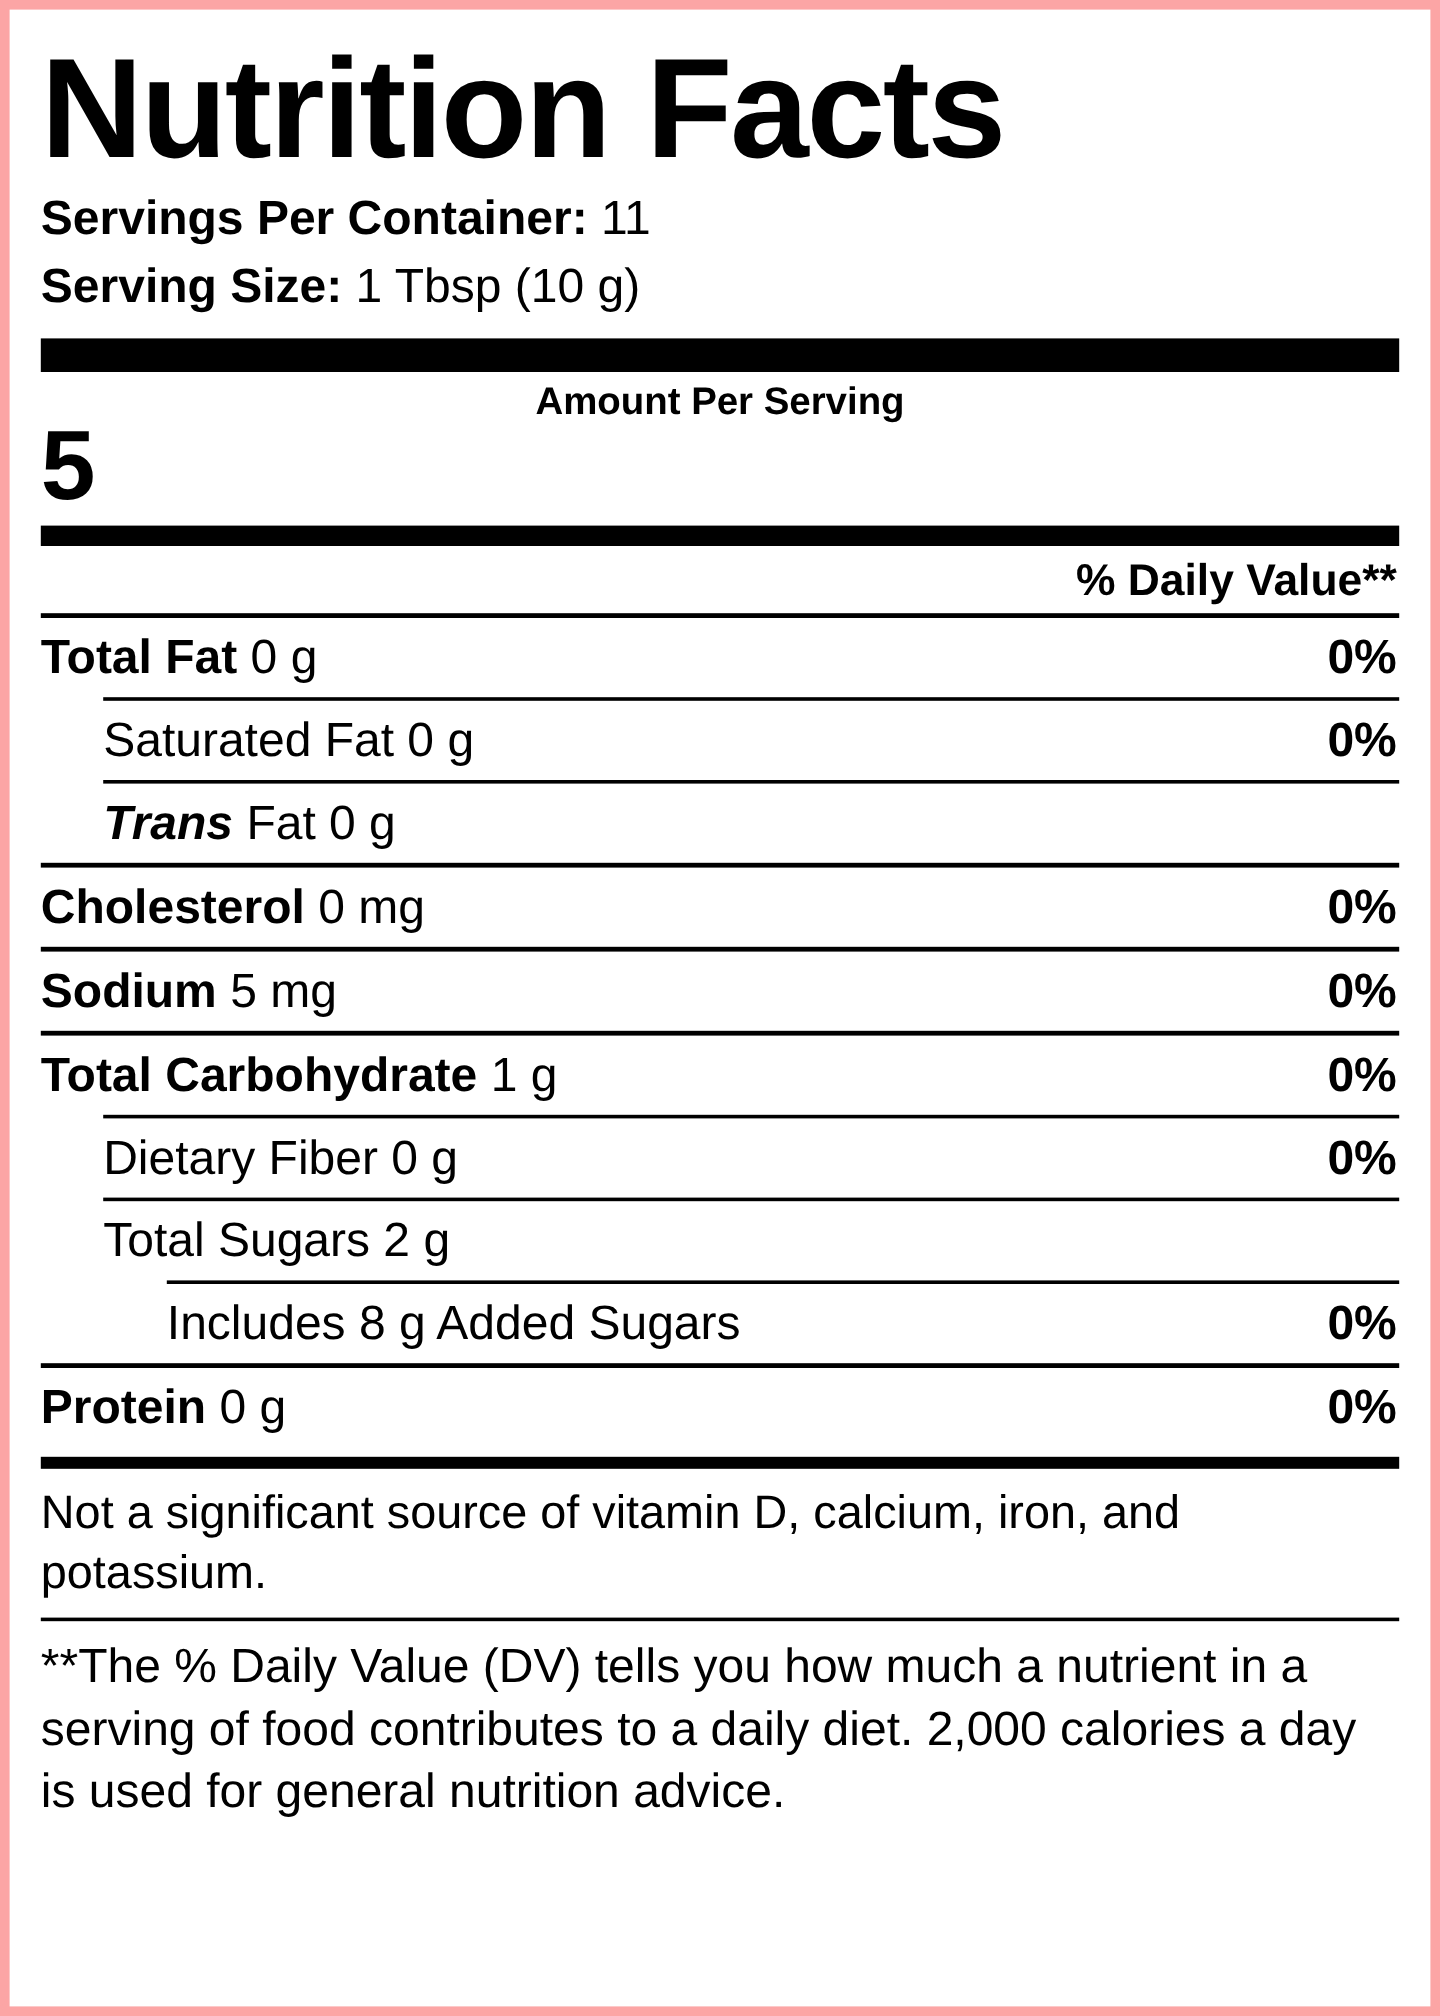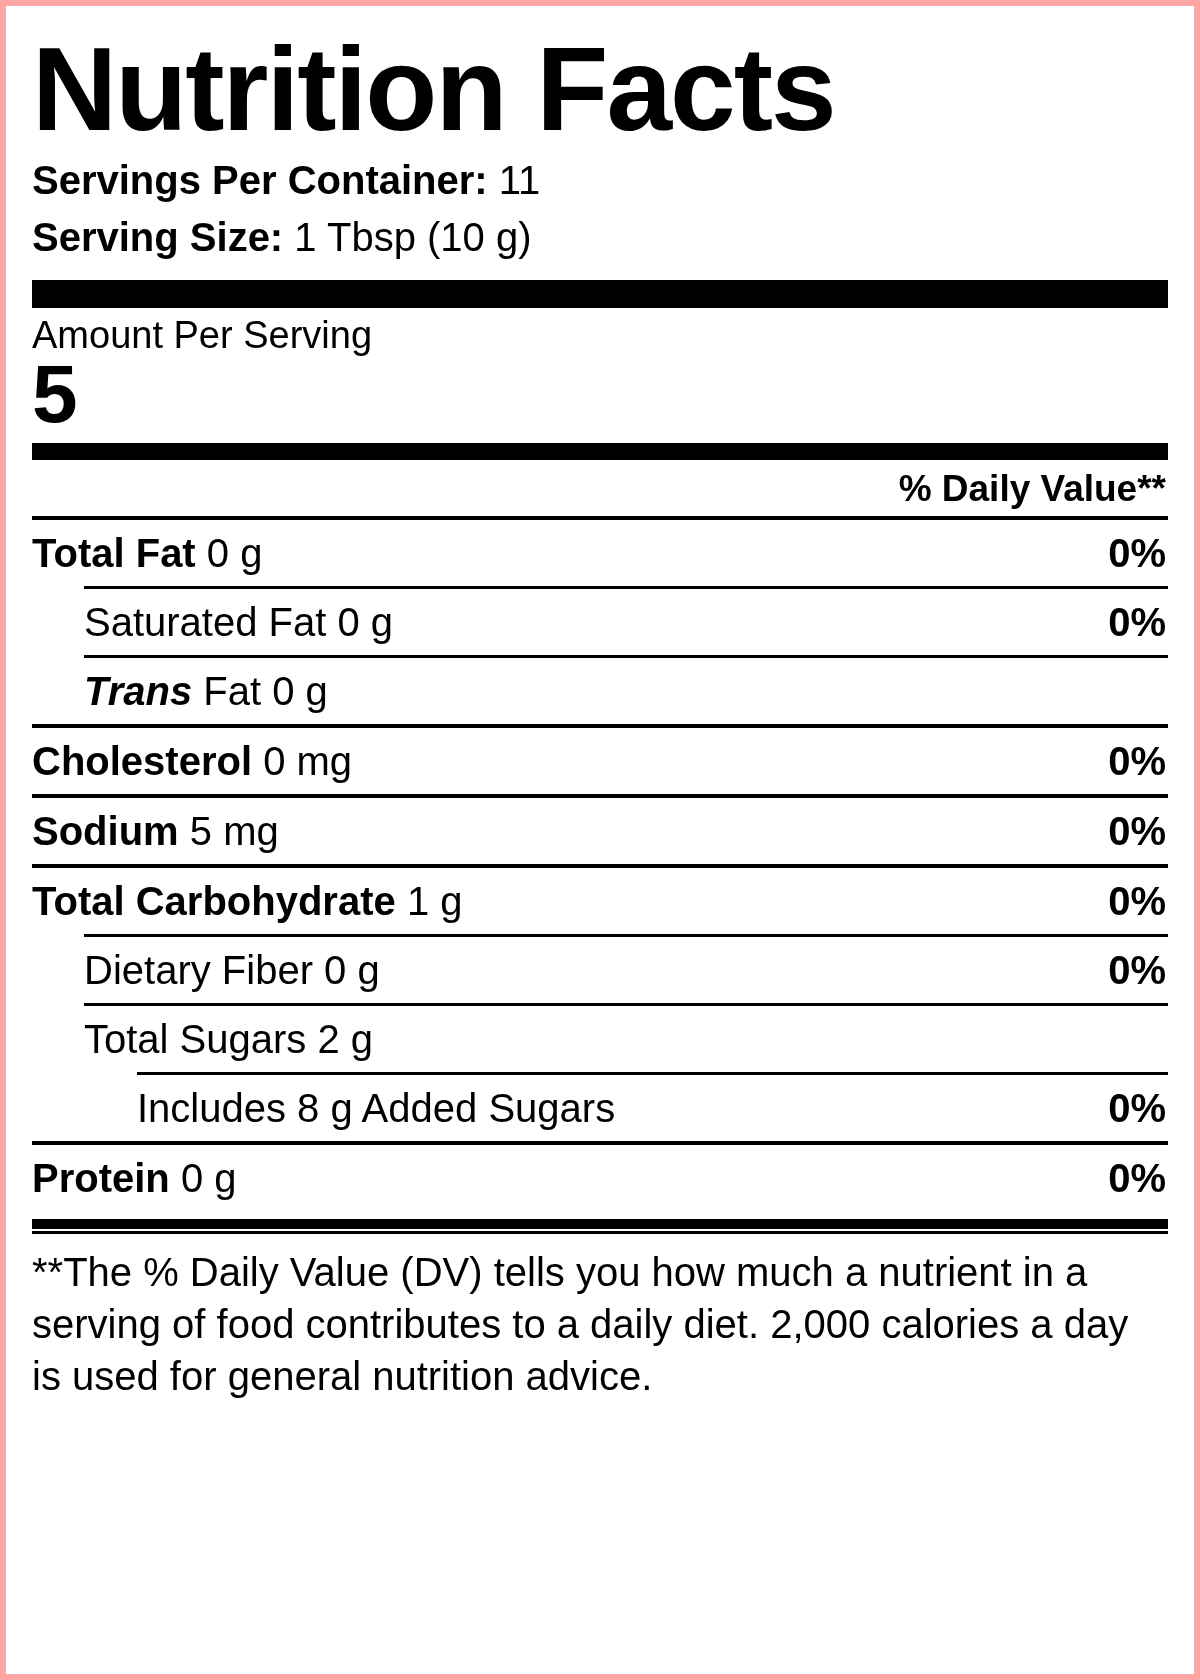--- a/index.html
+++ b/index.html
@@ -11,21 +11,21 @@
     width: 1200px;
     height: 1680px;
     font-family: "Liberation Sans", sans-serif;
     color: #000000;
     -webkit-font-smoothing: antialiased;
   }
   .label {
     box-sizing: border-box;
     width: 1200px;
     height: 1680px;
-    border: 6px solid #fca5a5;
+    border: 8px solid #fca5a5;
     padding: 18px 26px 10px 26px;
   }
   .title {
     font-size: 118px;
     font-weight: bold;
     line-height: 1.0;
     letter-spacing: -2px;
     white-space: nowrap;
     margin: 6px 0 4px 0;
   }
@@ -46,24 +46,25 @@
     height: 17px;
     background: #000;
     margin: 6px 0 0 0;
   }
   .bar-thin {
     height: 10px;
     background: #000;
     margin: 8px 0 0 0;
   }
   .amount {
-    font-size: 38px;
-    font-weight: normal;
+    font-size: 32px;
+    font-weight: bold;
     line-height: 1.15;
     margin-top: 2px;
+    text-align: center;
   }
   .cal-row {
     display: flex;
     align-items: baseline;
     justify-content: space-between;
     margin-top: -6px;
   }
   .cal-label {
     font-size: 78px;
     font-weight: bold;
@@ -238,18 +239,19 @@
   <div class="nrow">
     <div class="nm">
       <b>Protein</b>
       <span>0 g</span>
     </div>
     <div class="dv">0%</div>
   </div>
 
   <div class="bar-thin"></div>
 
+  <div class="footnote-main">Not a significant source of vitamin D, calcium, iron, and potassium.</div>
 
   <div class="thin-rule"></div>
 
   <div class="footnote-dv">**The % Daily Value (DV) tells you how much a nutrient in a serving of food contributes to a daily diet. 2,000 calories a day is used for general nutrition advice.</div>
 
 </div>
 
 </body></html>

